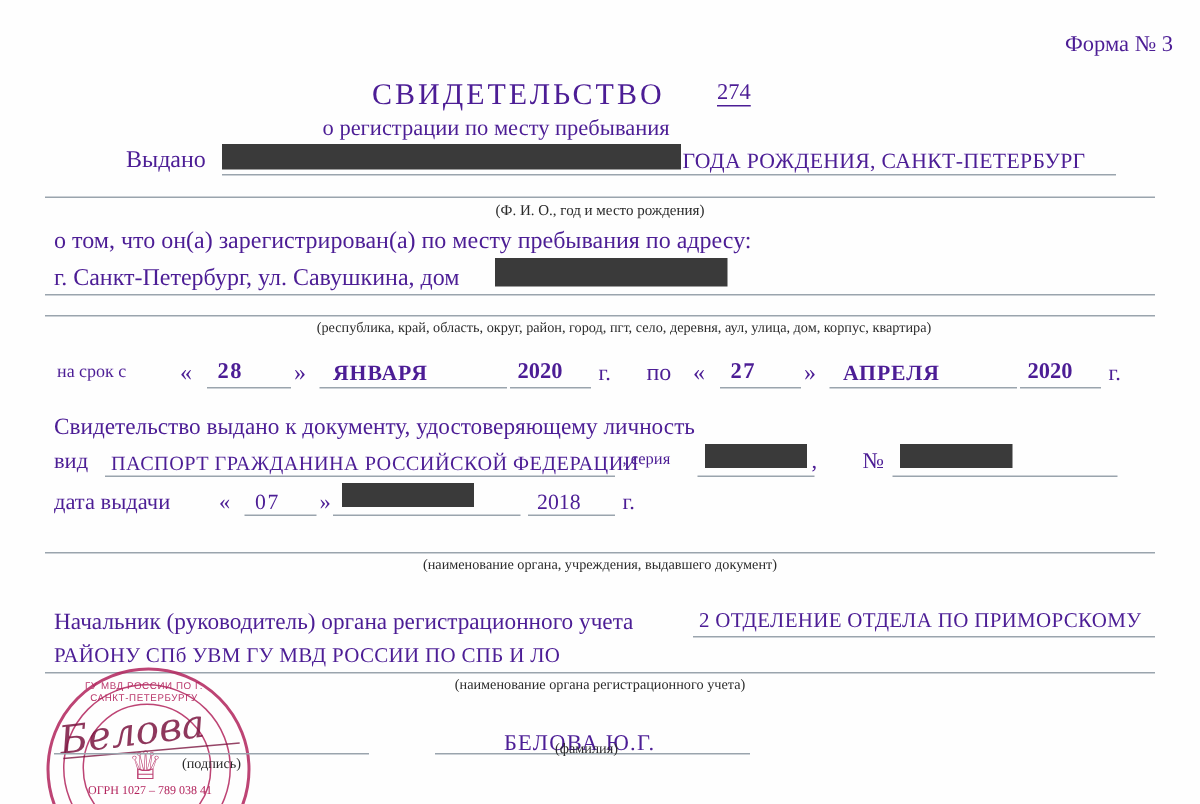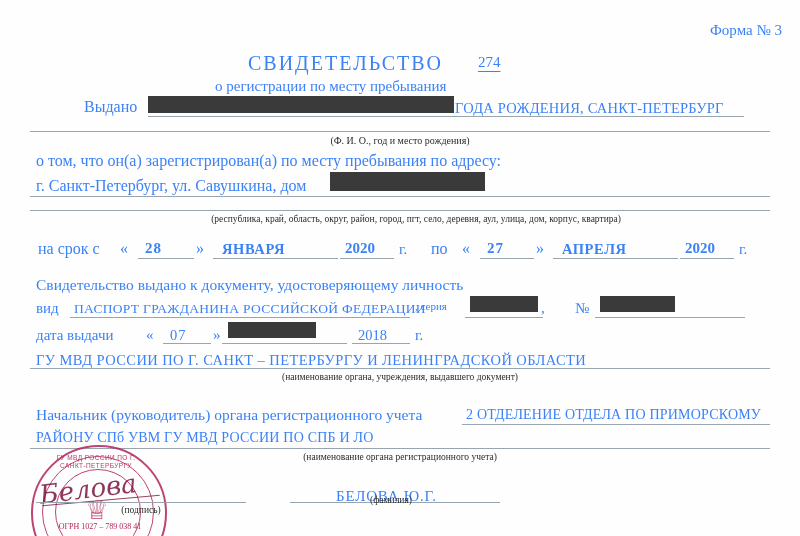--- a/index.html
+++ b/index.html
@@ -33,21 +33,21 @@
     position: absolute;
     font-size: 9.5px;
     color: #2b2b2b;
     text-align: center;
     font-family: "Liberation Serif", serif;
   }
   .txt {
     position: absolute;
     white-space: nowrap;
     font-family: "Liberation Serif", serif;
-    color: #3b82f6;
+    color: #4c1d95;
   }
 
   #form-no {
     right: 18px;
     top: 22px;
     font-size: 15px;
   }
   #title-main {
     left: 248px;
     top: 52px;
@@ -97,21 +97,21 @@
     font-size: 16px;
   }
 
   #cap-addr {
     left: 0; right: 0;
     top: 214px;
     font-size: 9.5px;
     padding-left: 32px;
   }
 
-  #term-prefix { left: 38px; top: 240px; font-size: 16px; }
+  #term-prefix { left: 38px; top: 240px; font-size: 12px; }
   #q1 { left: 120px; top: 240px; font-size: 16px; }
   #day-from { left: 145px; top: 240px; font-size: 15px; font-weight: 700; letter-spacing: 1px;}
   #q2 { left: 196px; top: 240px; font-size: 16px; }
   #month-from { left: 222px; top: 241px; font-size: 14.5px; font-weight: 700; letter-spacing: 0.6px;}
   #year-from { left: 345px; top: 240px; font-size: 15px; font-weight: 700; }
   #g1 { left: 399px; top: 241px; font-size: 15px; }
   #po { left: 431px; top: 240px; font-size: 16px; }
   #q3 { left: 462px; top: 240px; font-size: 16px; }
   #day-to { left: 487px; top: 240px; font-size: 15px; font-weight: 700; letter-spacing: 1px; }
   #q4 { left: 536px; top: 240px; font-size: 16px; }
@@ -275,21 +275,20 @@
   <div class="txt" id="q5">«</div>
   <div class="txt" id="day-issue">07</div>
   <div class="txt" id="q6">»</div>
   <div class="redact" style="left:228px; top:322px; width:88px; height:16px;"></div>
   <div class="txt" id="year-issue">2018</div>
   <div class="txt" id="g3">г.</div>
   <div class="line" style="left:163px; top:343px; width:48px;"></div>
   <div class="line" style="left:222px; top:343px; width:125px;"></div>
   <div class="line" style="left:352px; top:343px; width:58px;"></div>
 
-  <div class="txt" id="organ-line">ГУ  МВД  РОССИИ  ПО  Г. САНКТ – ПЕТЕРБУРГУ  И  ЛЕНИНГРАДСКОЙ ОБЛАСТИ</div>
   <div class="line" style="left:30px; top:368px; width:740px;"></div>
   <div class="caption" id="cap-organ">(наименование органа, учреждения, выдавшего документ)</div>
 
   <div class="txt" id="chief-lbl">Начальник (руководитель) органа регистрационного учета</div>
   <div class="txt" id="chief-org1">2 ОТДЕЛЕНИЕ ОТДЕЛА  ПО ПРИМОРСКОМУ</div>
   <div class="line" style="left:462px; top:424px; width:308px;"></div>
   <div class="txt" id="chief-org2">РАЙОНУ СПб УВМ  ГУ  МВД  РОССИИ  ПО СПБ  И  ЛО</div>
   <div class="line" style="left:30px; top:448px; width:740px;"></div>
   <div class="caption" id="cap-reg-organ">(наименование органа регистрационного учета)</div>
 

